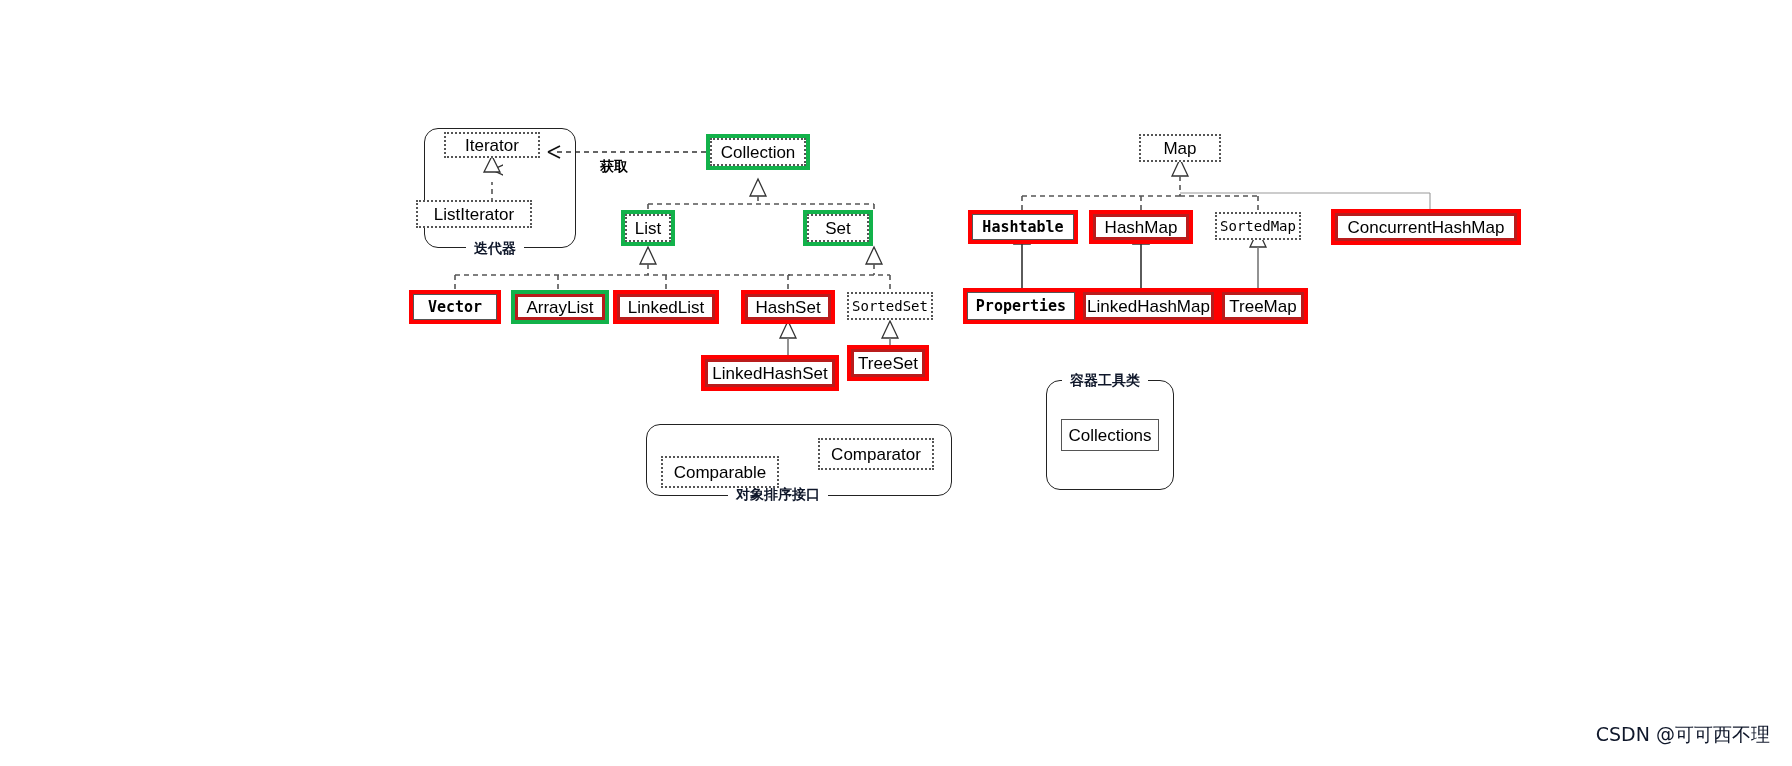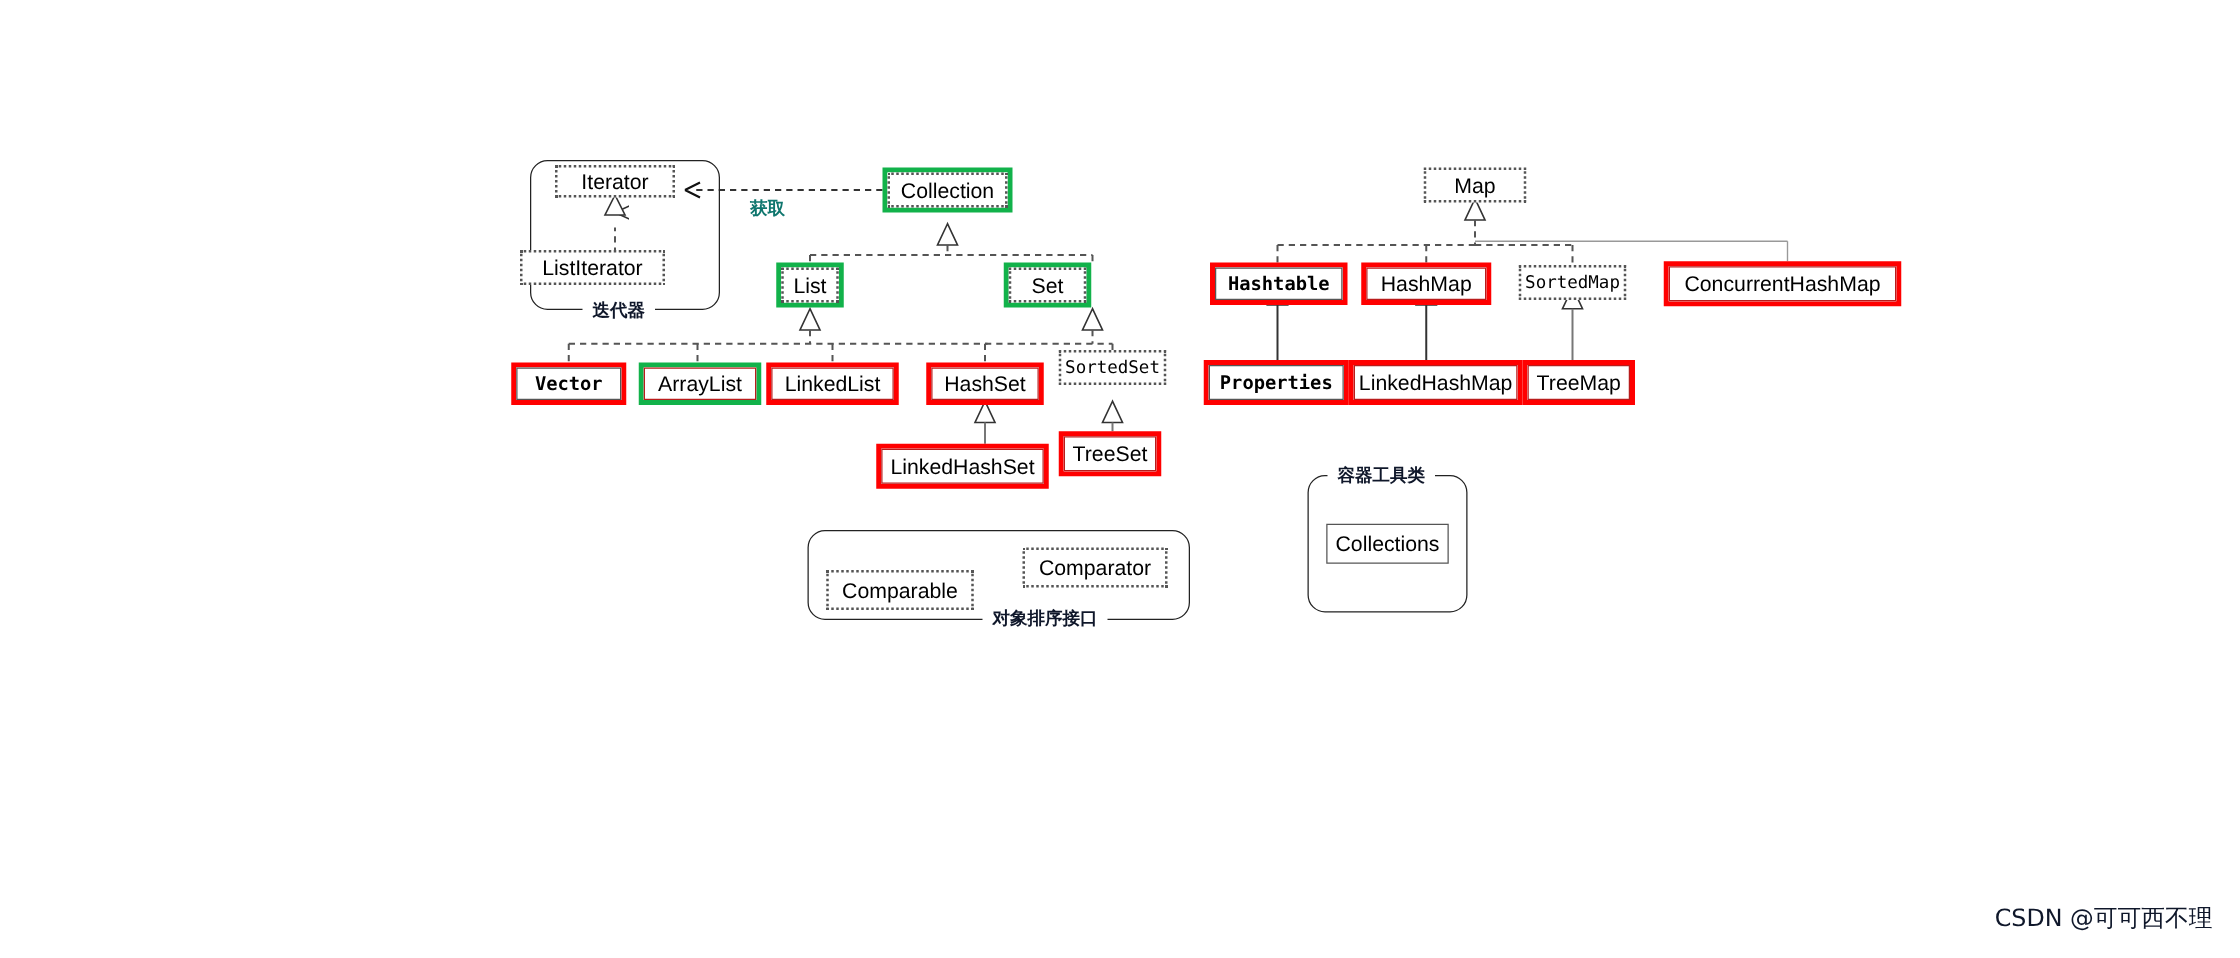--- a/index.html
+++ b/index.html
@@ -22,21 +22,21 @@
     box-sizing:border-box;width:100%;height:100%;
     display:flex;align-items:center;justify-content:center;
     background:#fff;padding:0 8px;
   }
 
   
   .iface .inner{border:2px dotted #555;}
   
   .klass .inner{border:1px solid #555;}
   
-  .plain .inner{border:1px solid #b91c1c;}
+  .plain .inner{border:3px solid #b91c1c;}
 
   
   .hl-red{border:4px solid #ff0000;}
   .hl-green{border:4px solid #12b24a;}
   .hl-none{border:0;}
 
   .mono{font-family:"DejaVu Sans Mono","Liberation Mono",monospace;font-weight:bold;font-size:15px;justify-content:center;}
   .mono-light{font-family:"DejaVu Sans Mono","Liberation Mono",monospace;font-weight:normal;font-size:14px;}
 
   
@@ -45,21 +45,21 @@
     border:1.5px solid #222;border-radius:14px;background:transparent;
   }
   .group-label{
     position:absolute;background:#ffffff;padding:0 8px;
     font-family:"DejaVu Sans","Liberation Sans",sans-serif;
     font-weight:bold;font-size:14px;color:#0f172a;white-space:nowrap;
   }
 
   .edge-label{
     position:absolute;font-family:Liberation Sans, sans-serif;
-    font-weight:bold;font-size:14px;color:#0f766e;white-space:nowrap;
+    font-weight:bold;font-size:14px;color:#000000;white-space:nowrap;
   }
 
   .watermark{
     position:absolute;right:22px;bottom:18px;
     font-size:19px;color:#0f172a;white-space:nowrap;
     font-family:"DejaVu Sans","Liberation Sans",sans-serif;
   }
 </style>
 </head>
 <body>
@@ -154,21 +154,21 @@
         <polygon points="1258,230 1250,247 1266,247" fill="#fff" stroke="#333" stroke-width="1.3"></polygon>
         <path d="M1258,247 L1258,289" stroke="#777"></path>
       </g>
     </g>
   </svg>
 
   <div class="group" style="left:424px;top:128px;width:152px;height:120px;"></div>
   <div class="group-label" style="left:466px;top:240px;">迭代器</div>
 
   <div class="group" style="left:646px;top:424px;width:306px;height:72px;"></div>
-  <div class="group-label" style="left:786px;top:486px;">对象排序接口</div>
+  <div class="group-label" style="left:728px;top:486px;">对象排序接口</div>
 
   <div class="group" style="left:1046px;top:380px;width:128px;height:110px;"></div>
   <div class="group-label" style="left:1062px;top:372px;">容器工具类</div>
 
   <div class="edge-label" style="left:600px;top:158px;">获取</div>
 
   <div class="node iface hl-none" style="left:444px;top:132px;width:96px;height:26px;">
     <span class="inner">Iterator</span>
   </div>
 
@@ -197,21 +197,21 @@
   </div>
 
   <div class="node plain hl-red" style="left:613px;top:290px;width:106px;height:34px;">
     <span class="inner">LinkedList</span>
   </div>
 
   <div class="node plain hl-red" style="left:741px;top:290px;width:94px;height:34px;">
     <span class="inner">HashSet</span>
   </div>
 
-  <div class="node iface hl-none mono-light" style="left:847px;top:280px;width:86px;height:28px;align-items:flex-end;">
+  <div class="node iface hl-none mono-light" style="left:847px;top:292px;width:86px;height:28px;align-items:flex-end;">
     <span class="inner">SortedSet</span>
   </div>
 
   <div class="node plain hl-red" style="left:701px;top:355px;width:138px;height:36px;">
     <span class="inner">LinkedHashSet</span>
   </div>
 
   <div class="node plain hl-red" style="left:847px;top:345px;width:82px;height:36px;">
     <span class="inner">TreeSet</span>
   </div>

